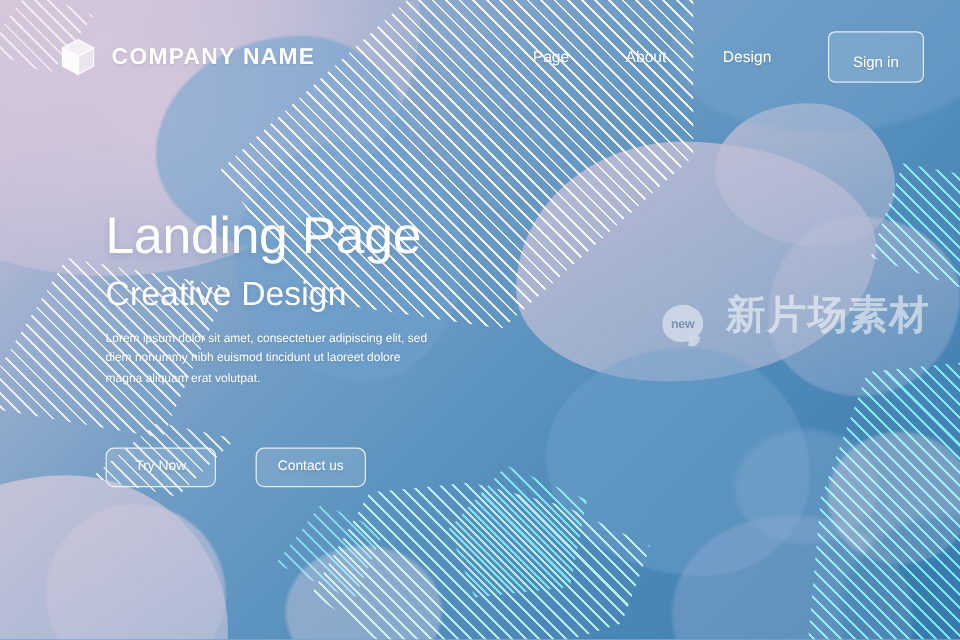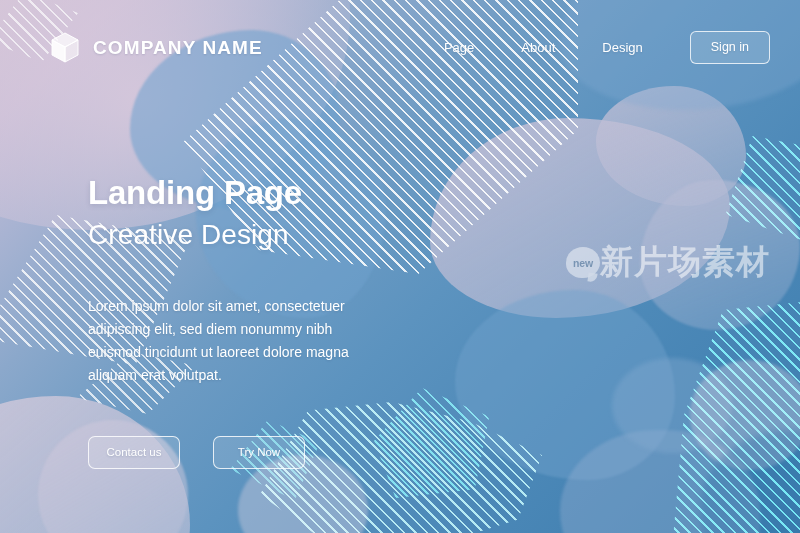--- a/index.html
+++ b/index.html
@@ -83,61 +83,61 @@
   .nav-link {
     color:#ffffff; font-size:13px; text-decoration:none;
     padding:6px 0; margin-right:47px; white-space:nowrap;
     text-shadow:0 1px 2px rgba(60,80,110,0.2);
   }
   .signin-btn {
     color:#ffffff; font-size:12.5px;
     border:1px solid rgba(255,255,255,0.78);
     border-radius:6px;
     background:rgba(255,255,255,0.13);
-    padding:8px 20px 9px;
+    padding:18px 20px 9px;
     white-space:nowrap; cursor:pointer;
     font-family:"Liberation Sans", sans-serif;
     text-shadow:0 1px 2px rgba(60,80,110,0.2);
   }
 
   
   .hero { position:absolute; left:88px; top:176px; width:360px; }
   .hero-title {
-    color:#ffffff; font-size:33px; font-weight:bold;
+    color:#ffffff; font-size:43px; font-weight:normal;
     line-height:1.02; letter-spacing:-0.2px;
     text-shadow:0 2px 5px rgba(60,80,115,0.17);
   }
   .hero-sub {
     color:#ffffff; font-size:28px; font-weight:normal;
     margin-top:9px; letter-spacing:0.1px;
     text-shadow:0 1px 4px rgba(60,80,115,0.18);
   }
   .hero-text {
-    color:#ffffff; font-size:14px; line-height:1.65;
-    margin-top:44px; width:268px;
+    color:#ffffff; font-size:10px; line-height:1.65;
+    margin-top:14px; width:268px;
     text-shadow:0 1px 2px rgba(60,80,115,0.22);
   }
   .hero-actions { display:flex; gap:33px; margin-top:49px; }
   .cta {
     color:#ffffff; font-size:11.5px;
     border:1px solid rgba(255,255,255,0.82);
     border-radius:7px;
     background:rgba(255,255,255,0.12);
     padding:9px 0 10px; text-align:center;
     cursor:pointer;
     font-family:"Liberation Sans", sans-serif;
     text-shadow:0 1px 2px rgba(60,80,110,0.22);
   }
   .cta-1 { width:92px; }
   .cta-2 { width:92px; }
 
   
   .watermark {
-    position:absolute; left:566px; top:240px;
-    display:flex; align-items:center; gap:0;
+    position:absolute; left:552px; top:240px;
+    display:flex; align-items:flex-end; gap:19px;
     opacity:0.55; pointer-events:none;
   }
   .wm-badge {
     position:relative; width:34px; height:31px;
     background:rgba(255,255,255,0.85);
     border-radius:50% 50% 50% 46%;
     display:flex; align-items:center; justify-content:center;
   }
   .wm-badge:after {
     content:""; position:absolute; right:3px; bottom:-4px;
@@ -277,22 +277,22 @@
         <a class="nav-link" href="#">Design</a>
         <button class="signin-btn">Sign in</button>
       </div>
     </div>
 
     <div class="hero">
       <h1 class="hero-title">Landing Page</h1>
       <div class="hero-sub">Creative Design</div>
       <p class="hero-text">Lorem ipsum dolor sit amet, consectetuer adipiscing elit, sed diem nonummy nibh euismod tincidunt ut laoreet dolore magna aliquam erat volutpat.</p>
       <div class="hero-actions">
+        <button class="cta cta-1">Try Now</button>
         <button class="cta cta-2">Contact us</button>
-        <button class="cta cta-1">Try Now</button>
       </div>
     </div>
 
     <div class="watermark">
       <div class="wm-badge">
         <span>new</span>
       </div>
       <div class="wm-text">新片场素材</div>
     </div>
 

